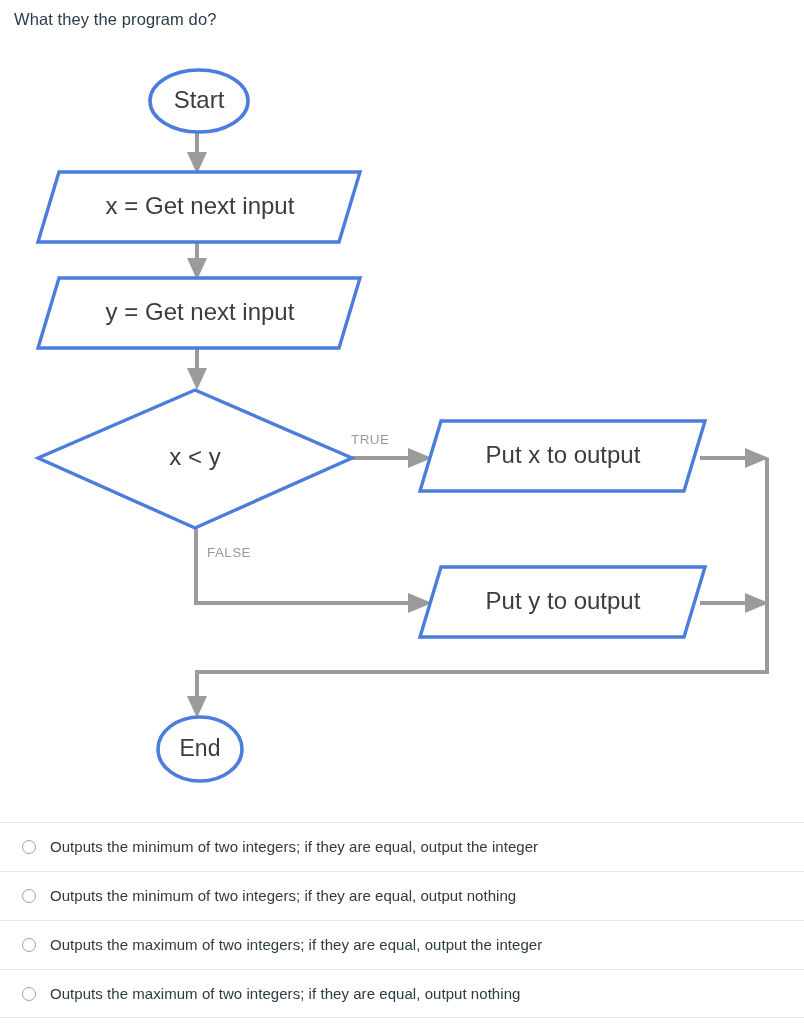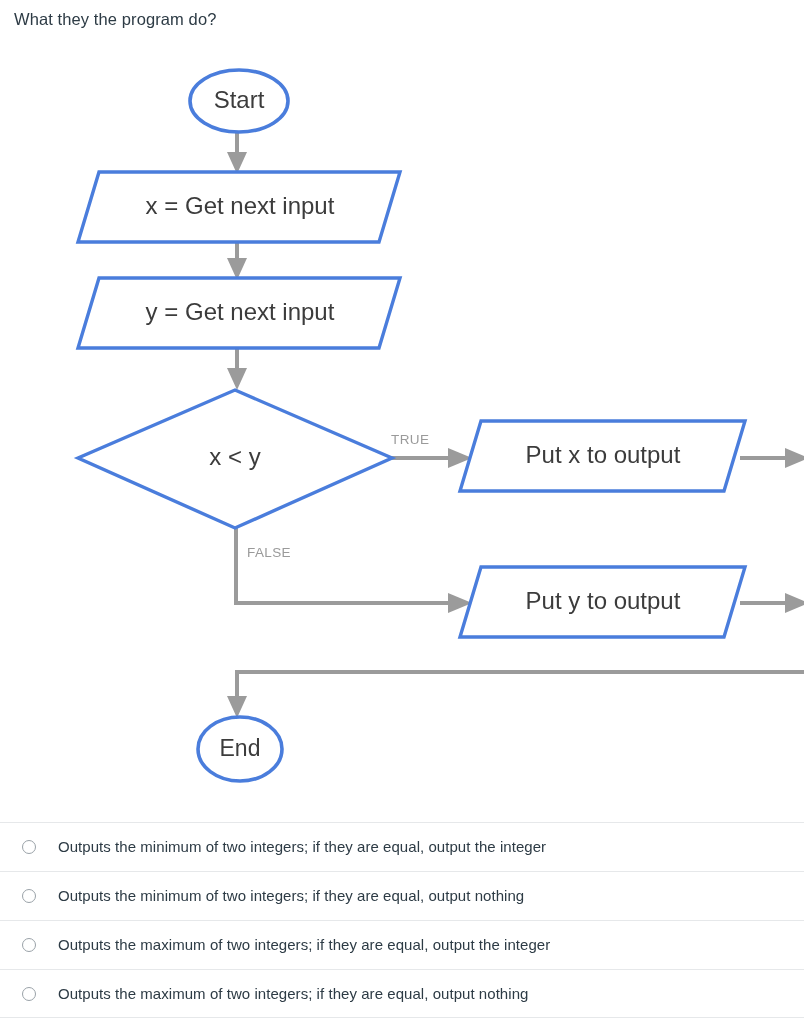--- a/index.html
+++ b/index.html
@@ -28,21 +28,20 @@
     white-space: nowrap;
   }
 
   
   #flowchart-figure {
     position: absolute;
     left: 0;
     top: 40px;
     width: 708px;
     height: 775px;
-    margin-left: 40px;
   }
   #flowchart-svg {
     display: block;
     width: 804px;
     height: 775px;
   }
   .fc-shape {
     fill: #ffffff;
     stroke: #4a7ddc;
     stroke-width: 3.4;
@@ -89,21 +88,20 @@
   }
   .option-row {
     position: relative;
     display: flex;
     align-items: center;
     height: 49px;
     border-top: 1px solid #e6e8ea;
     padding-left: 22px;
     box-sizing: border-box;
     cursor: pointer;
-    gap: 8px;
   }
   .option-row:last-child {
     border-bottom: 1px solid #e6e8ea;
   }
   .radio-icon {
     width: 14px;
     height: 14px;
     min-width: 14px;
     border: 1.4px solid #9aa2a8;
     border-radius: 50%;

